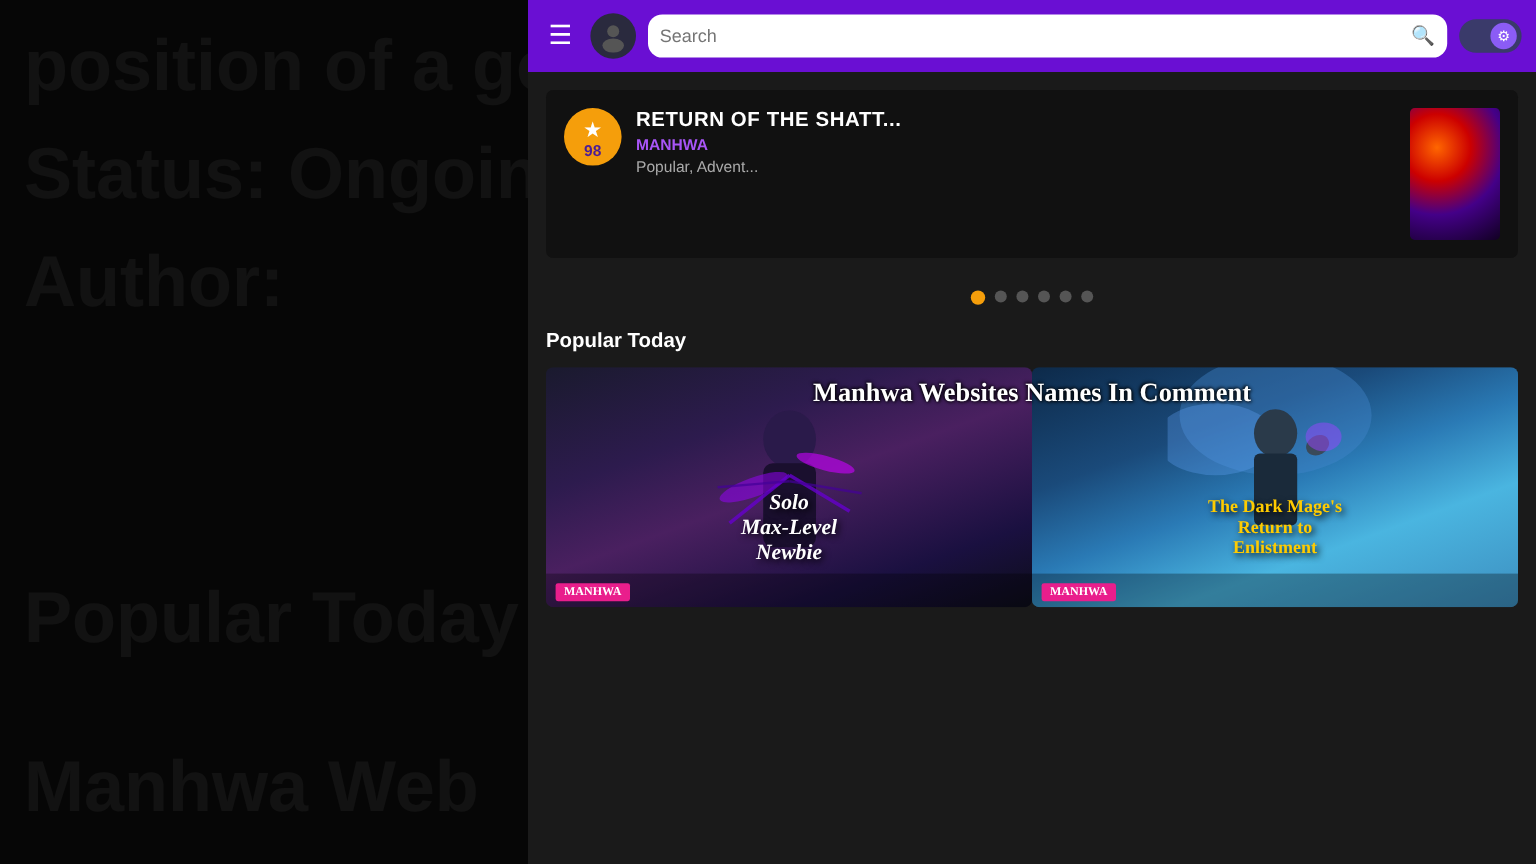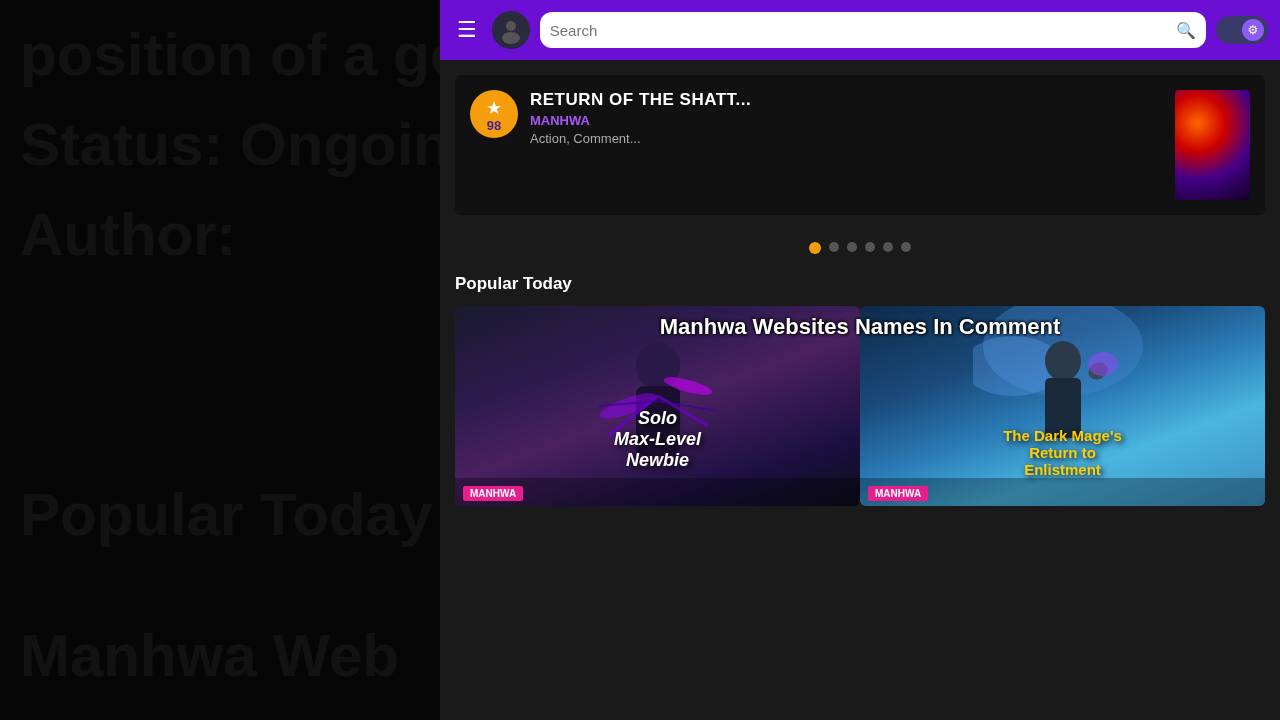--- a/index.html
+++ b/index.html
@@ -272,20 +272,21 @@
       text-align: center;
       text-shadow: 1px 1px 3px black, -1px -1px 3px black;
       z-index: 10;
       padding: 8px 0;
       pointer-events: none;
     }
 
     .popular-grid {
       display: flex;
       position: relative;
+      font-family: Liberation Serif, serif;
     }
     .manga-card {
       flex: 1;
       border-radius: 6px;
       overflow: hidden;
       position: relative;
       height: 200px;
     }
     .manga-card-bg {
       width: 100%;
@@ -325,21 +326,21 @@
       color: white;
       font-size: 18px;
       font-weight: 900;
       text-align: center;
       padding: 0 8px;
       text-shadow: 2px 2px 6px black;
       font-style: italic;
     }
     .manga-card-title-overlay-2 {
       position: absolute;
-      bottom: 28px;
+      bottom: 40px;
       left: 0;
       right: 0;
       color: #ffcc00;
       font-size: 15px;
       font-weight: 900;
       text-align: center;
       padding: 0 8px;
       text-shadow: 2px 2px 6px black;
     }
 
@@ -389,21 +390,21 @@
   <div class="featured-section">
     <div class="featured-card">
       <div class="featured-top">
         <div class="rating-badge">
           <span class="star-icon">★</span>
           <span class="rating-num">98</span>
         </div>
         <div class="featured-info">
           <div class="manga-title">RETURN OF THE SHATT...</div>
           <div class="manga-type">MANHWA</div>
-          <div class="manga-genres">Action, Comment...</div>
+          <div class="manga-genres">Popular, Advent...</div>
         </div>
         <div class="cover-thumb">
           <div class="cover-thumb-inner"></div>
         </div>
       </div>
 
     </div>
   </div>
 
   <div class="carousel-dots">

